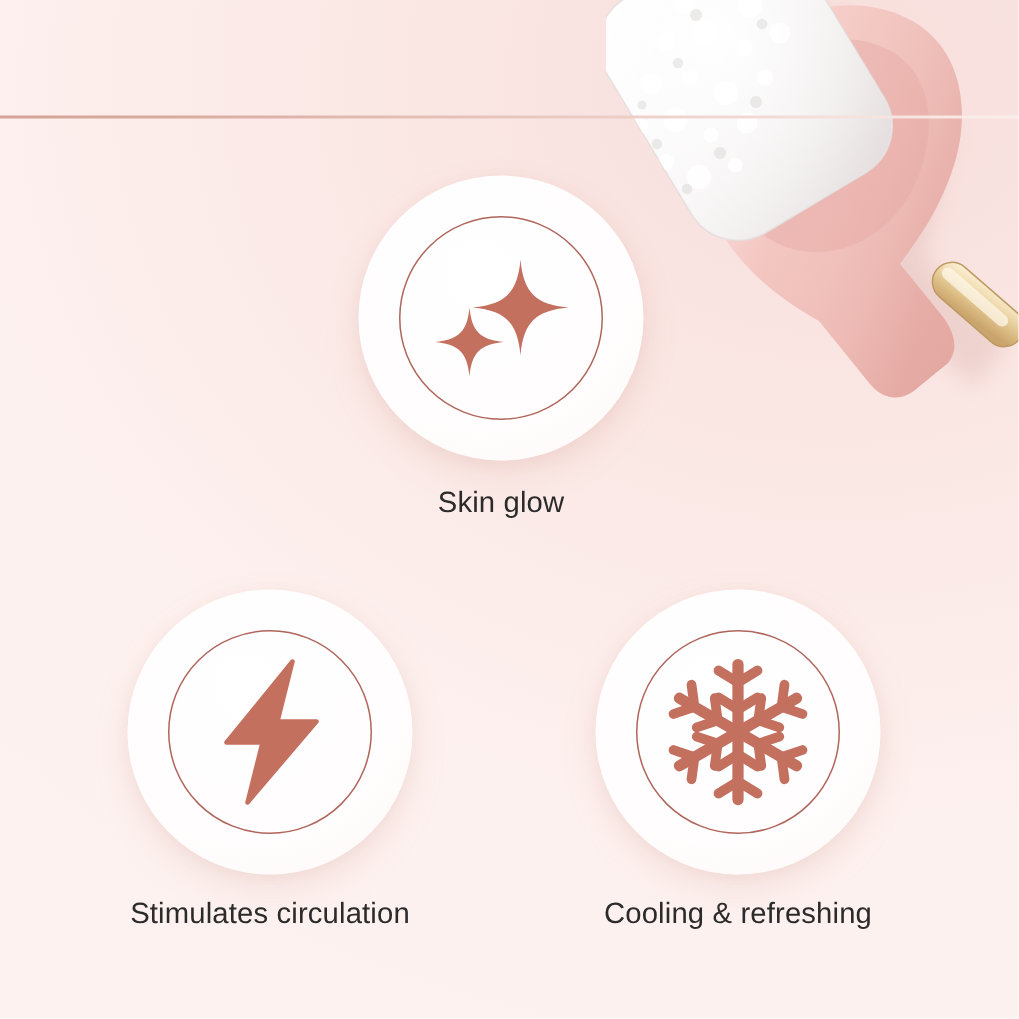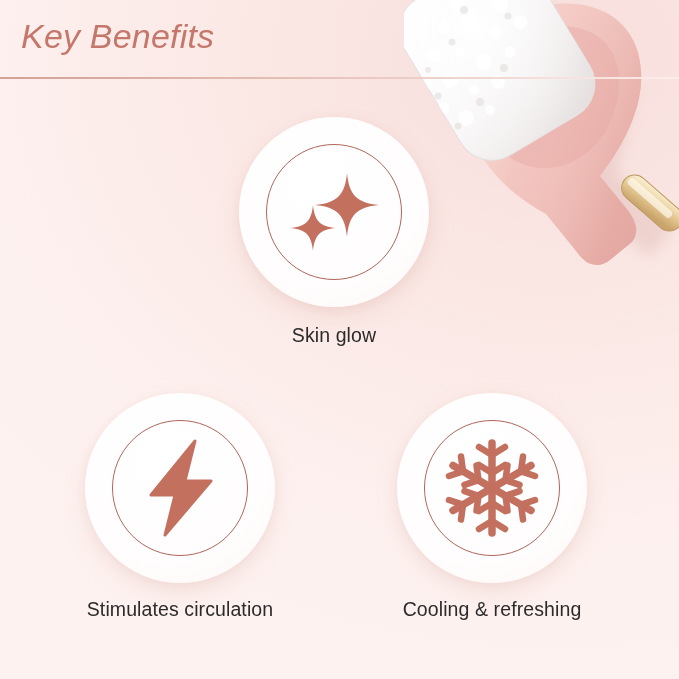--- a/index.html
+++ b/index.html
@@ -210,21 +210,20 @@
 
         <rect x="-6" y="128" width="40" height="56" fill="#b9b0ae" transform="rotate(-31 14 156)" opacity=".6"></rect>
       </g>
     </g>
 
     <rect x="212" y="214" width="72" height="26" rx="13" ry="13" transform="rotate(41 248 227)" fill="url(#goldG)" stroke="#bd9a62" stroke-width="1"></rect>
     <rect x="218" y="218" width="56" height="8" rx="4" ry="4" transform="rotate(41 246 222)" fill="#fffaee" opacity=".7"></rect>
   </svg>
 
   <div id="header">
-    <div id="page-title">Key Benefits</div>
     <div id="divider"></div>
   </div>
 
   <div class="benefit" id="benefit-0">
     <div class="disc">
       <div class="ring"></div>
       <svg class="glyph" viewBox="0 0 110 110" xmlns="http://www.w3.org/2000/svg">
 
         <path d="M68 16
                  C 70 38, 78 46, 100 48

